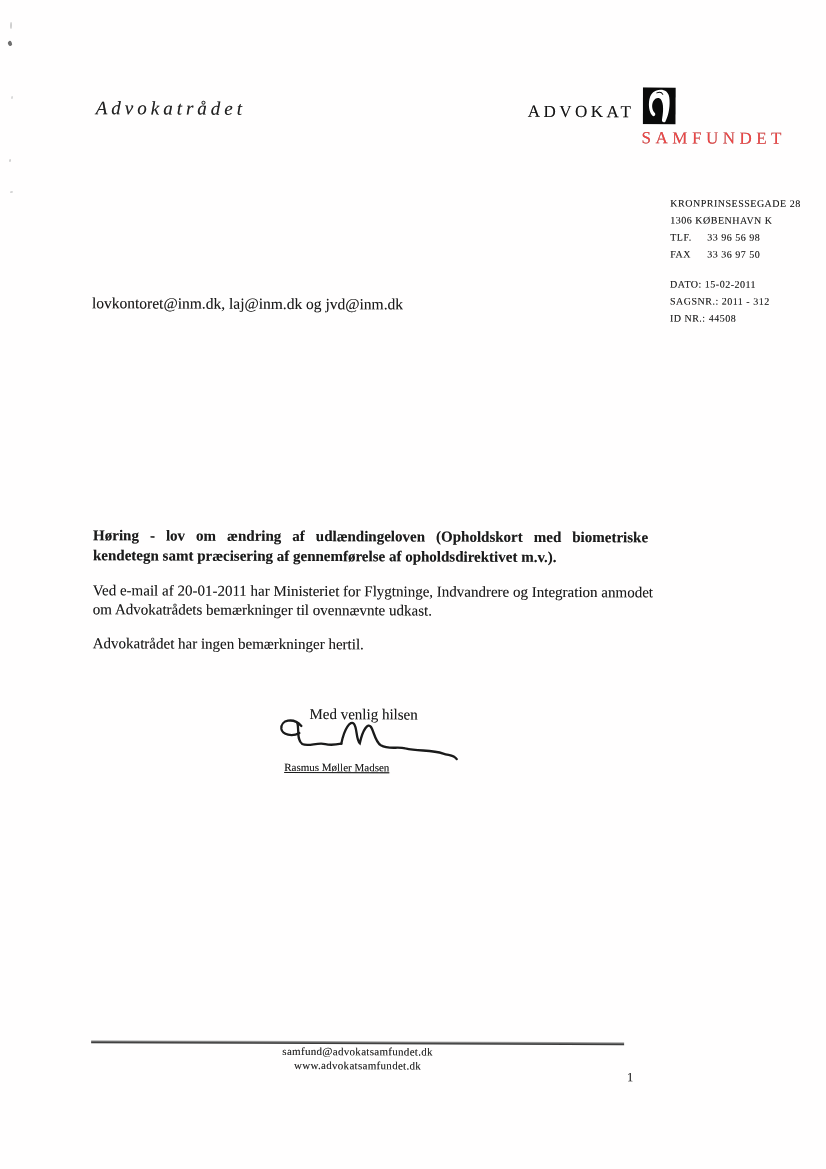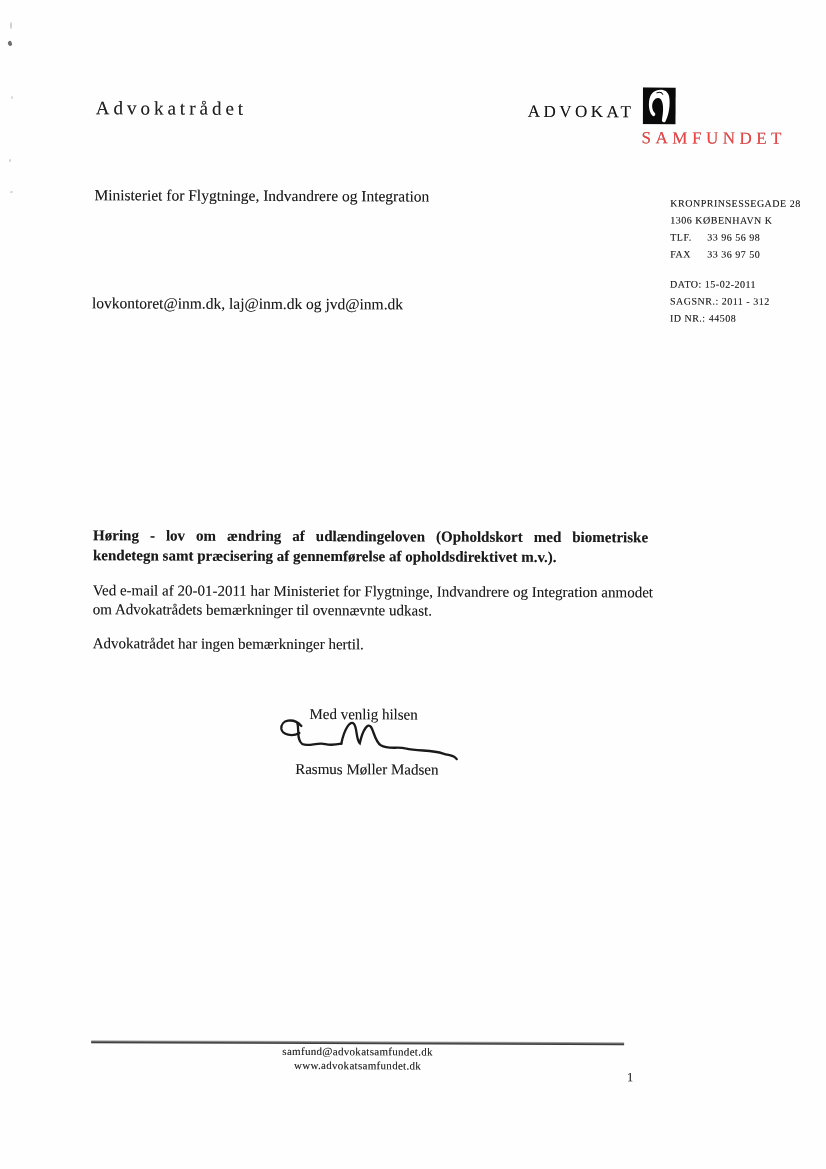--- a/index.html
+++ b/index.html
@@ -23,20 +23,21 @@
     width: 826px; height: 1169px;
     transform: rotate(0.22deg);
     transform-origin: 40px 40px;
   }
   .abs { position: absolute; }
 
   
   .sender-name {
     left: 96px; top: 97px;
     font-size: 19px;
+    font-style: italic;
     letter-spacing: 4px;
     color: #222;
   }
   .logo-word-top {
     left: 528px; top: 100px;
     font-size: 17px;
     letter-spacing: 3.5px;
     color: #141414;
   }
   .logo-icon-box {
@@ -108,22 +109,23 @@
   
   .greeting {
     left: 312px; top: 705px;
     font-size: 15px;
   }
   .signature-svg {
     left: 276px; top: 714px;
     width: 186px; height: 56px;
   }
   .signer-name {
-    left: 298px; top: 760px;
-    font-size: 15px;
+    left: 287px; top: 760px;
+    font-size: 11px;
+    text-decoration: underline;
   }
 
   
   .footer-rule {
     left: 95px; top: 1040px;
     width: 533px; height: 3px;
     background: linear-gradient(to bottom, #bdbdbd 0%, #4a4a4a 60%, #2e2e2e 100%);
   }
   .footer-text {
     left: 95px; top: 1044px;
@@ -170,21 +172,20 @@
         <rect x="0" y="0" width="33" height="37" fill="#0a0a0a"></rect>
         <path d="M 13 3.5 C 19 1, 25.5 3, 26.5 10 C 27.5 17, 26.5 27, 22.5 34.5 C 20.5 35.5, 18.5 34.5, 19.5 30.5 C 20.8 23.5, 20.8 16.5, 18.5 12.5 C 16.5 9.5, 12.5 10, 10.5 14 C 8.5 18, 9.3 23, 12.3 26 C 13.3 28, 11.3 30, 9.3 28 C 5.3 23, 5.3 12.5, 8.3 7.5 C 9.5 5.5, 11 4.3, 13 3.5 Z" fill="#ffffff"></path>
         <path d="M 9.5 12.5 C 7.5 16, 7.5 22, 9.8 26" stroke="#ffffff" stroke-width="1.6" fill="none" stroke-linecap="round"></path>
         <path d="M 14 5.5 C 16.5 4.5, 19 5, 20 7" stroke="#0a0a0a" stroke-width="1" fill="none" stroke-linecap="round"></path>
       </svg>
     </div>
 
     <div class="abs logo-word-bottom">SAMFUNDET</div>
 
     <div class="abs recipient">
-      <div>Ministeriet for Flygtninge, Indvandrere og Integration</div>
     </div>
 
     <div class="abs contact">
       <div>KRONPRINSESSEGADE 28</div>
       <div>1306 KØBENHAVN K</div>
       <div><span class="row-label">TLF.</span><span>33 96 56 98</span></div>
       <div><span class="row-label">FAX</span><span>33 36 97 50</span></div>
       <div class="spacer"></div>
       <div>DATO: 15-02-2011</div>
       <div>SAGSNR.: 2011 - 312</div>

